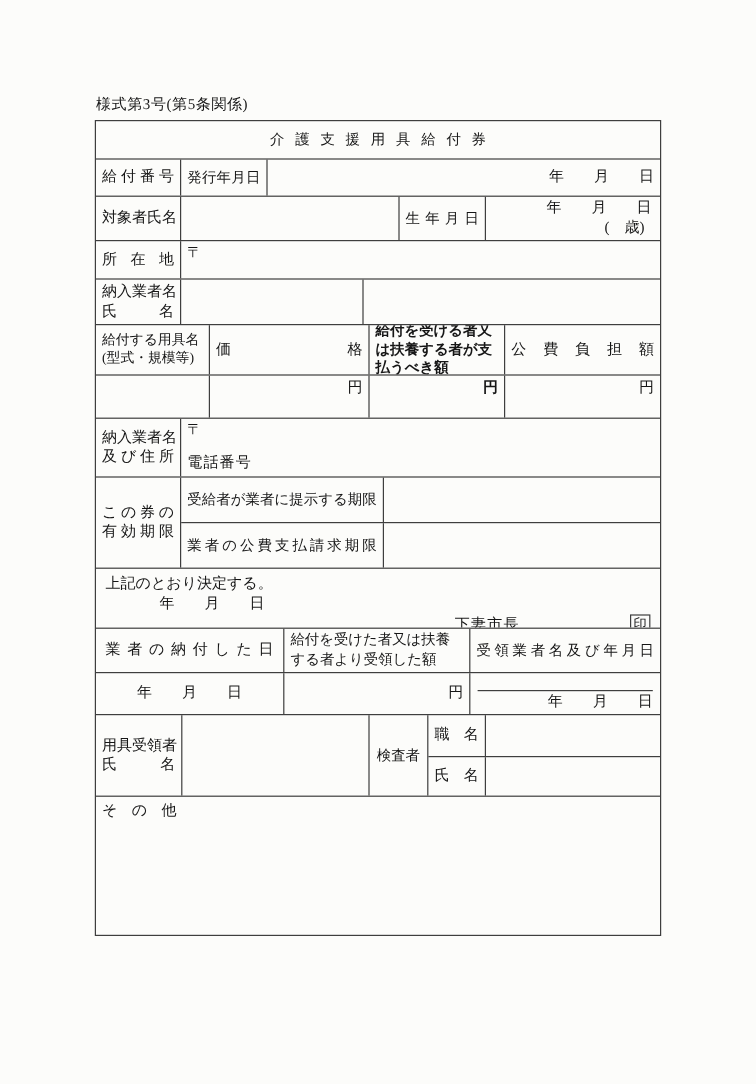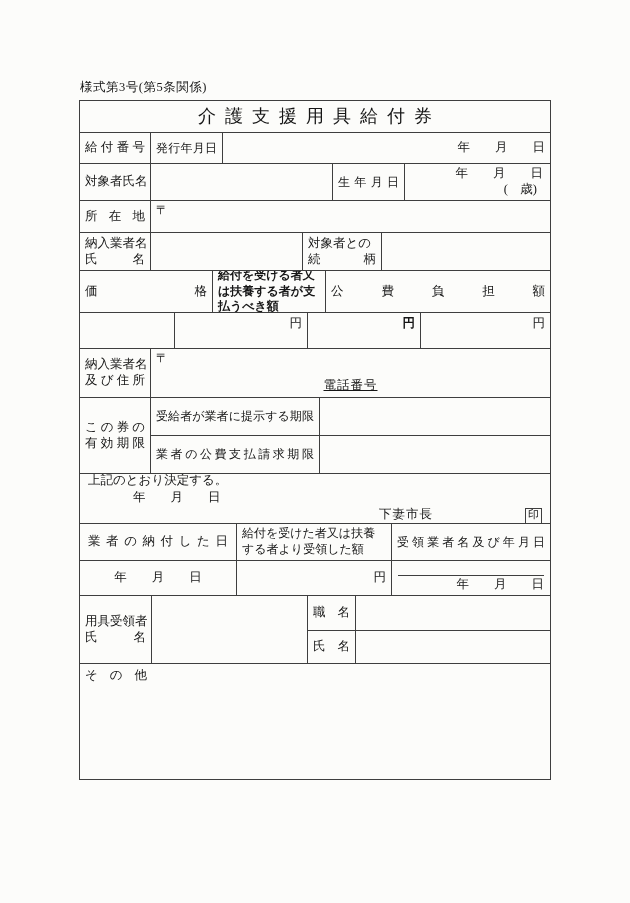--- a/index.html
+++ b/index.html
@@ -31,33 +31,33 @@
   .w157{width:157px;flex:none;}.w155{width:155px;flex:none;}.w169{width:169px;flex:none;}
   .w49{width:49px;flex:none;}.w48{width:48px;flex:none;}.w156{width:156px;flex:none;}
   .wfl{flex:1;min-width:0;}
   
   .h32{height:32px;}.h31{height:31px;}.h37{height:37px;}.h38{height:38px;}
   .h42{height:42px;}.h36{height:36px;}.h49{height:49px;}.h76{height:76px;}
   .h50{height:50px;}.h35{height:35px;}.h68{height:68px;justify-content:flex-end;}
   .h33{height:33px;}.h115{height:115px;}
   
   .title-cell{align-items:center;}
-  .title{font-size:18px;letter-spacing:9px;padding-left:9px;white-space:nowrap;text-align:center;}
+  .title{font-size:12px;letter-spacing:9px;padding-left:9px;white-space:nowrap;text-align:center;}
   .sp{display:flex;justify-content:space-between;width:100%;white-space:nowrap;}
   .sp span{display:block;}
   .rt{text-align:right;}
   .ct{text-align:center;}
   .top{justify-content:flex-start;}
   .small{font-size:12px;}
   .tiny{font-size:11.5px;}
   .wrap{word-break:break-all;line-height:1.3;}
   .nowrap{white-space:nowrap;}
   .postal{font-size:12px;}
-  .phone-line{text-align:center;padding-bottom:1px;letter-spacing:1px;text-decoration:underline;}
-  .dec{justify-content:center;padding:5px 8px 3px 8px;font-family:Liberation Mono, monospace;}
+  .phone-line{padding-bottom:1px;letter-spacing:1px;}
+  .dec{justify-content:space-between;padding:5px 8px 3px 8px;}
   .dec-date{margin-left:45px;margin-top:1px;}
   .dec-sign{display:flex;justify-content:flex-end;align-items:center;margin-top:1px;}
   .signer{margin-right:92px;letter-spacing:1px;}
   .seal{display:inline-flex;align-items:center;justify-content:center;
         width:17px;height:17px;border:1px solid var(--line);font-size:11px;flex:none;}
   .sig-cell{justify-content:flex-start;padding:0 6px;}
   .sig-line{margin-top:14px;border-top:1px solid var(--line);}
   .sig-date{margin-top:1px;}
   .narrow-sp{width:62px;}
 </style>
@@ -142,33 +142,30 @@
     <div class="c w71">
       <div class="nowrap">納入業者名</div>
       <div class="sp">
           <span>氏</span>
           <span>名</span>
         </div>
     </div>
     <div class="c w152">
       <div></div>
     </div>
-    <div class="c w79">
-      <div class="nowrap">対象者との</div>
-      <div class="sp">
-          <span>続</span>
-          <span>柄</span>
-        </div>
-    </div>
     <div class="c wfl">
       <div></div>
     </div>
   </div>
 
   <div class="r h42">
+    <div class="c w95 tiny">
+      <div class="nowrap">給付する用具名</div>
+      <div class="nowrap">(型式・規模等)</div>
+    </div>
     <div class="c w133">
       <div class="sp">
           <span>価</span>
           <span>格</span>
         </div>
     </div>
     <div class="c w113 small">
       <div class="wrap">給付を受ける者又は扶養する者が支払うべき額</div>
     </div>
     <div class="c wfl">
@@ -328,20 +325,23 @@
 
   <div class="grp h68">
     <div class="c w72">
       <div class="nowrap">用具受領者</div>
       <div class="sp">
           <span>氏</span>
           <span>名</span>
         </div>
     </div>
     <div class="c w156"></div>
+    <div class="c w49">
+      <div class="ct nowrap small">検査者</div>
+    </div>
     <div class="col">
       <div class="subrow h35">
         <div class="c w48">
           <div class="sp">
               <span>職</span>
               <span>名</span>
             </div>
         </div>
         <div class="c wfl"></div>
       </div>

